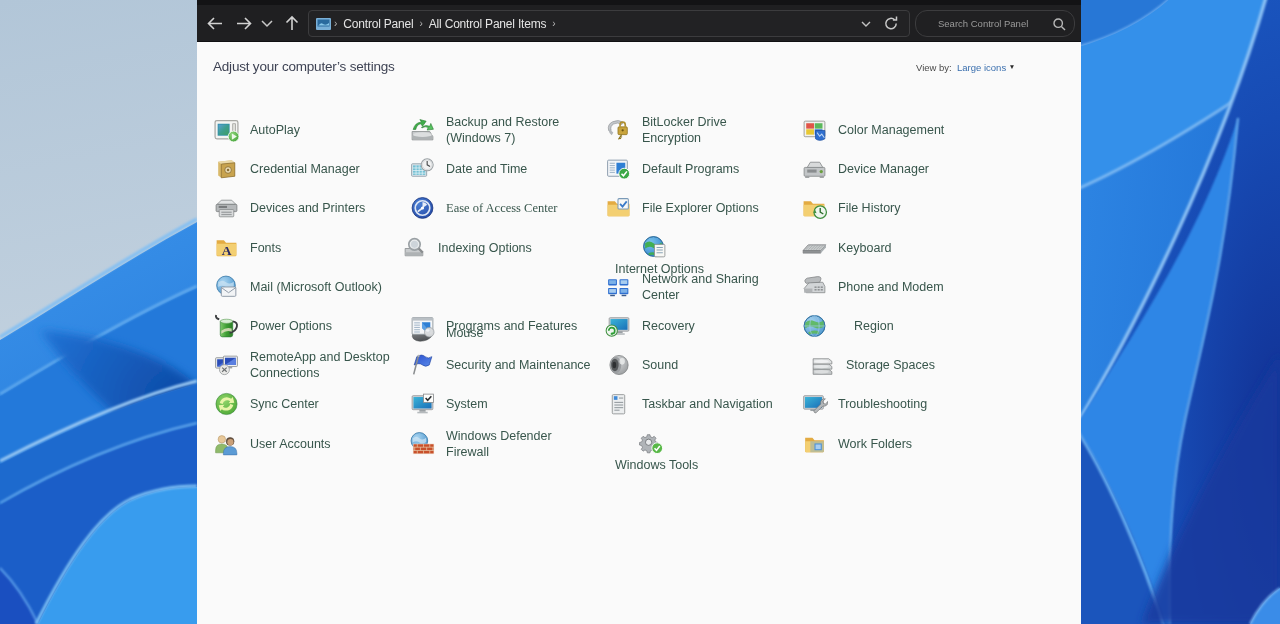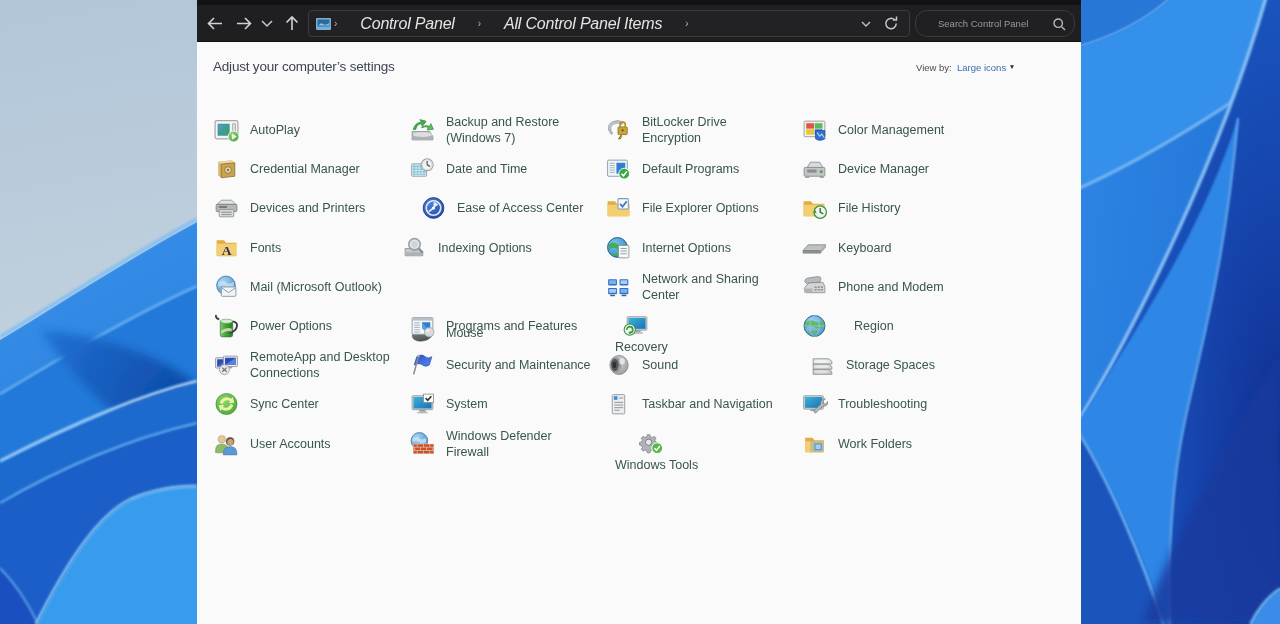--- a/index.html
+++ b/index.html
@@ -3,21 +3,21 @@
 <style>
 * { margin:0; padding:0; box-sizing:border-box; }
 html,body { width:1280px; height:624px; overflow:hidden; background:#9ab; font-family:"Liberation Sans", sans-serif; }
 #stage { position:relative; width:1280px; height:624px; }
 #wall { position:absolute; left:0; top:0; }
 #win { position:absolute; left:197px; top:0; width:884px; height:624px; background:#fafafa; }
 #topstrip { position:absolute; left:0; top:0; width:100%; height:5px; background:#131315; }
 #toolbar { position:absolute; left:0; top:5px; width:100%; height:37px; background:#1f1f21; border-bottom:1px solid #101012; }
 .navico { position:absolute; top:0; height:37px; display:flex; align-items:center; justify-content:center; color:#d2d2d2; }
 #addr { position:absolute; left:111px; top:5px; width:602px; height:27px; border:1px solid #3c3c3e; border-radius:4px; background:#222224; display:flex; align-items:center; }
-#addr .crumb { color:#e4e4e4; font-size:16px; letter-spacing:-0.2px; margin:0 20px; white-space:nowrap;font-style:italic; }
+#addr .crumb { color:#e4e4e4; font-size:12px; letter-spacing:-0.2px; margin:0 3px; white-space:nowrap; }
 #addr .sep { color:#b8b8b8; font-size:10px; margin:0 3px; }
 #search { position:absolute; left:718px; top:5px; width:160px; height:27px; border:1px solid #3c3c3e; border-radius:12px; background:#202022; display:flex; align-items:center; color:#9a9a9a; font-size:9.5px; padding-left:22px; }
 #content { position:absolute; left:0; top:43px; width:100%; height:581px; background:#fafafa; }
 #heading { position:absolute; left:16px; top:16px; font-size:13.5px; color:#3e4354; letter-spacing:-0.2px; }
 #viewby { position:absolute; left:719px; top:19px; font-size:9.5px; color:#4a4a4a; }
 #viewby b { color:#3a6fae; font-weight:normal; }
 #viewby .car { color:#2a2a2a; font-size:6.5px; vertical-align:2px; }
 .cell { position:absolute; display:flex; align-items:center; height:28px; }
 .ci { flex:0 0 27px; }
 .ct { margin-left:10px; font-size:12.5px; color:#38564c; line-height:16.4px; white-space:nowrap; }
@@ -281,21 +281,21 @@
 <svg class="ci" width="27" height="27" viewBox="0 0 26 26">
           <path d="M4 9 l4-4 h10 l4 4 Z" fill="#e2e4e5" stroke="#8a8d8f" stroke-width="0.8"></path>
           <rect x="3" y="9" width="20" height="7" rx="1" fill="#b5b8ba" stroke="#797c7e" stroke-width="0.8"></rect>
           <rect x="5.5" y="10.5" width="8" height="2" fill="#787b7d"></rect>
           <rect x="6" y="14" width="14" height="7" rx="0.8" fill="#d9dbdc" stroke="#8a8d8f" stroke-width="0.8"></rect>
           <rect x="8" y="16" width="10" height="1.2" fill="#9a9d9f"></rect>
           <rect x="8" y="18.2" width="10" height="1.2" fill="#9a9d9f"></rect>
         </svg>
 <div class="ct">Devices and Printers</div>
       </div>
-<div class="cell" style="left:223px;top:194px;">
+<div class="cell" style="left:212px;top:194px;font-family:Liberation Serif, serif;">
 <svg class="ci" width="27" height="27" viewBox="0 0 26 26">
           <circle cx="13" cy="12.5" r="10" fill="url(#bluerad)" stroke="#16337e" stroke-width="0.8"></circle>
           <circle cx="13" cy="12.5" r="7" fill="none" stroke="#dde6f4" stroke-width="1.6"></circle>
           <path d="M13 12.5 L13 6.8 A5.7 5.7 0 0 1 17.5 9.5 Z" fill="#e8eef8"></path>
           <path d="M13 12.5 l-4.5 3.5" stroke="#e8eef8" stroke-width="1.6"></path>
           <circle cx="13" cy="12.5" r="1.5" fill="#fff"></circle>
         </svg>
 <div class="ct">Ease of Access Center</div>
       </div>
 <div class="cell" style="left:408px;top:194px;">
@@ -328,21 +328,21 @@
 <div class="cell" style="left:204px;top:234px;">
 <svg class="ci" width="27" height="27" viewBox="0 0 26 26">
           <path d="M4 13 h14 l3 4 v3 h-17 v-3 Z" fill="#c8cbcd" stroke="#8a8d8f" stroke-width="0.8"></path>
           <rect x="4" y="16.5" width="17" height="3.5" rx="0.8" fill="#aeb2b4"></rect>
           <circle cx="13" cy="9" r="5.5" fill="#e4e7ea" fill-opacity="0.85" stroke="#9aa0a4" stroke-width="1.6"></circle>
           <circle cx="13" cy="9" r="3.4" fill="#cdd4da"></circle>
           <path d="M17 13 l4 4" stroke="#8a8d8f" stroke-width="2.2"></path>
         </svg>
 <div class="ct">Indexing Options</div>
       </div>
-<div class="cell" style="left:408px;top:234px;">
+<div class="cell" style="left:408px;top:234px;flex-direction:column;">
 <svg class="ci" width="27" height="27" viewBox="0 0 26 26">
           <circle cx="12" cy="12" r="9.5" fill="url(#vglobe)" stroke="#1e5e8e" stroke-width="0.7"></circle>
           <path d="M4 9 q4-3.5 8 0 q4 3 8-1 l0 5 q-4 3-8 0.5 q-4-2.5-8 0.5 Z" fill="#3fae4a" fill-opacity="0.95"></path>
           <path d="M7 18.5 q4-2 8 0 l-1.5 2 q-3-1-5.5 0Z" fill="#3fae4a" fill-opacity="0.9"></path>
           <ellipse cx="12" cy="12" rx="9.5" ry="9.5" fill="none" stroke="#2c6e9e" stroke-width="0.7"></ellipse>
           <rect x="13" y="10" width="10" height="12" rx="1" fill="#f8f8f5" stroke="#8a8d8f" stroke-width="0.8"></rect>
           <g stroke="#8aa4b8" stroke-width="1">
             <path d="M15 13 h6 M15 15.5 h6 M15 18 h6"></path>
           </g>
         </svg>
@@ -424,21 +424,21 @@
           <g stroke="#9ab0c4" stroke-width="0.9">
             <path d="M5 9.5 h5.5 M5 11.7 h5.5 M5 13.9 h5.5 M5 16.1 h5.5 M5 18.3 h5.5"></path>
           </g>
           <path d="M12.5 9 h8 v9.5 h-3.5 l-4.5-4Z" fill="#2e7fd4"></path>
           <path d="M12.5 9 l8 9.5 h-3.5 l-4.5-4Z" fill="#5a9fe4"></path>
           <circle cx="19.5" cy="18.5" r="4.6" fill="#d8dadc" fill-opacity="0.95" stroke="#9aa0a4" stroke-width="0.7"></circle>
           <ellipse cx="18" cy="16.8" rx="1.8" ry="1.2" fill="#f0f2f4"></ellipse>
         </svg>
 <div class="ct">Programs and Features</div>
       </div>
-<div class="cell" style="left:408px;top:312px;flex-direction:column;">
+<div class="cell" style="left:408px;top:312px;">
 <svg class="ci" width="27" height="27" viewBox="0 0 26 26">
           <rect x="4" y="4.5" width="19" height="13" rx="1" fill="#cdd2d6" stroke="#8a8d8f" stroke-width="0.7"></rect>
           <rect x="5.3" y="5.8" width="16.4" height="10.4" fill="url(#scrgrad)"></rect>
           <rect x="11" y="17.5" width="6" height="2" fill="#9aa0a4"></rect>
           <rect x="9" y="19.5" width="10" height="1.5" fill="#b5babd"></rect>
           <circle cx="6.5" cy="17" r="5.4" fill="#eef4ee" stroke="#3f8f3f" stroke-width="1"></circle>
           <path d="M3.6 17 a2.9 2.9 0 1 1 2.9 2.9" stroke="#2c9e34" stroke-width="1.6" fill="none"></path>
           <path d="M7.3 21.7 l-2.2-1.5 1.9-1.9Z" fill="#2c9e34"></path>
         </svg>
 <div class="ct">Recovery</div>

